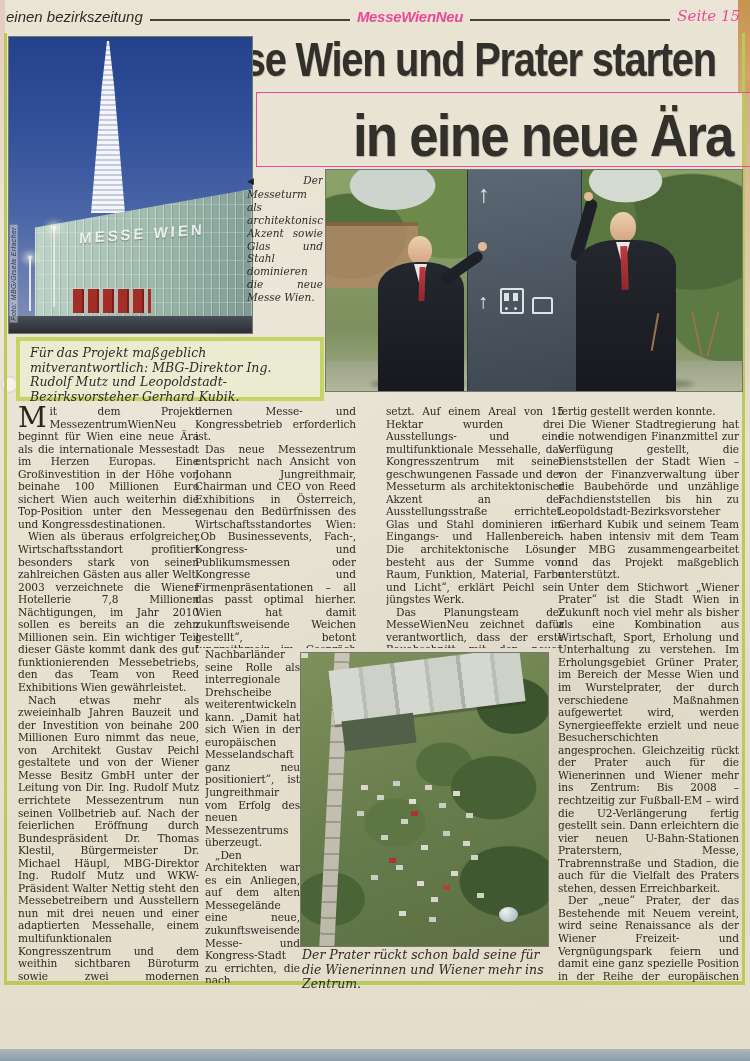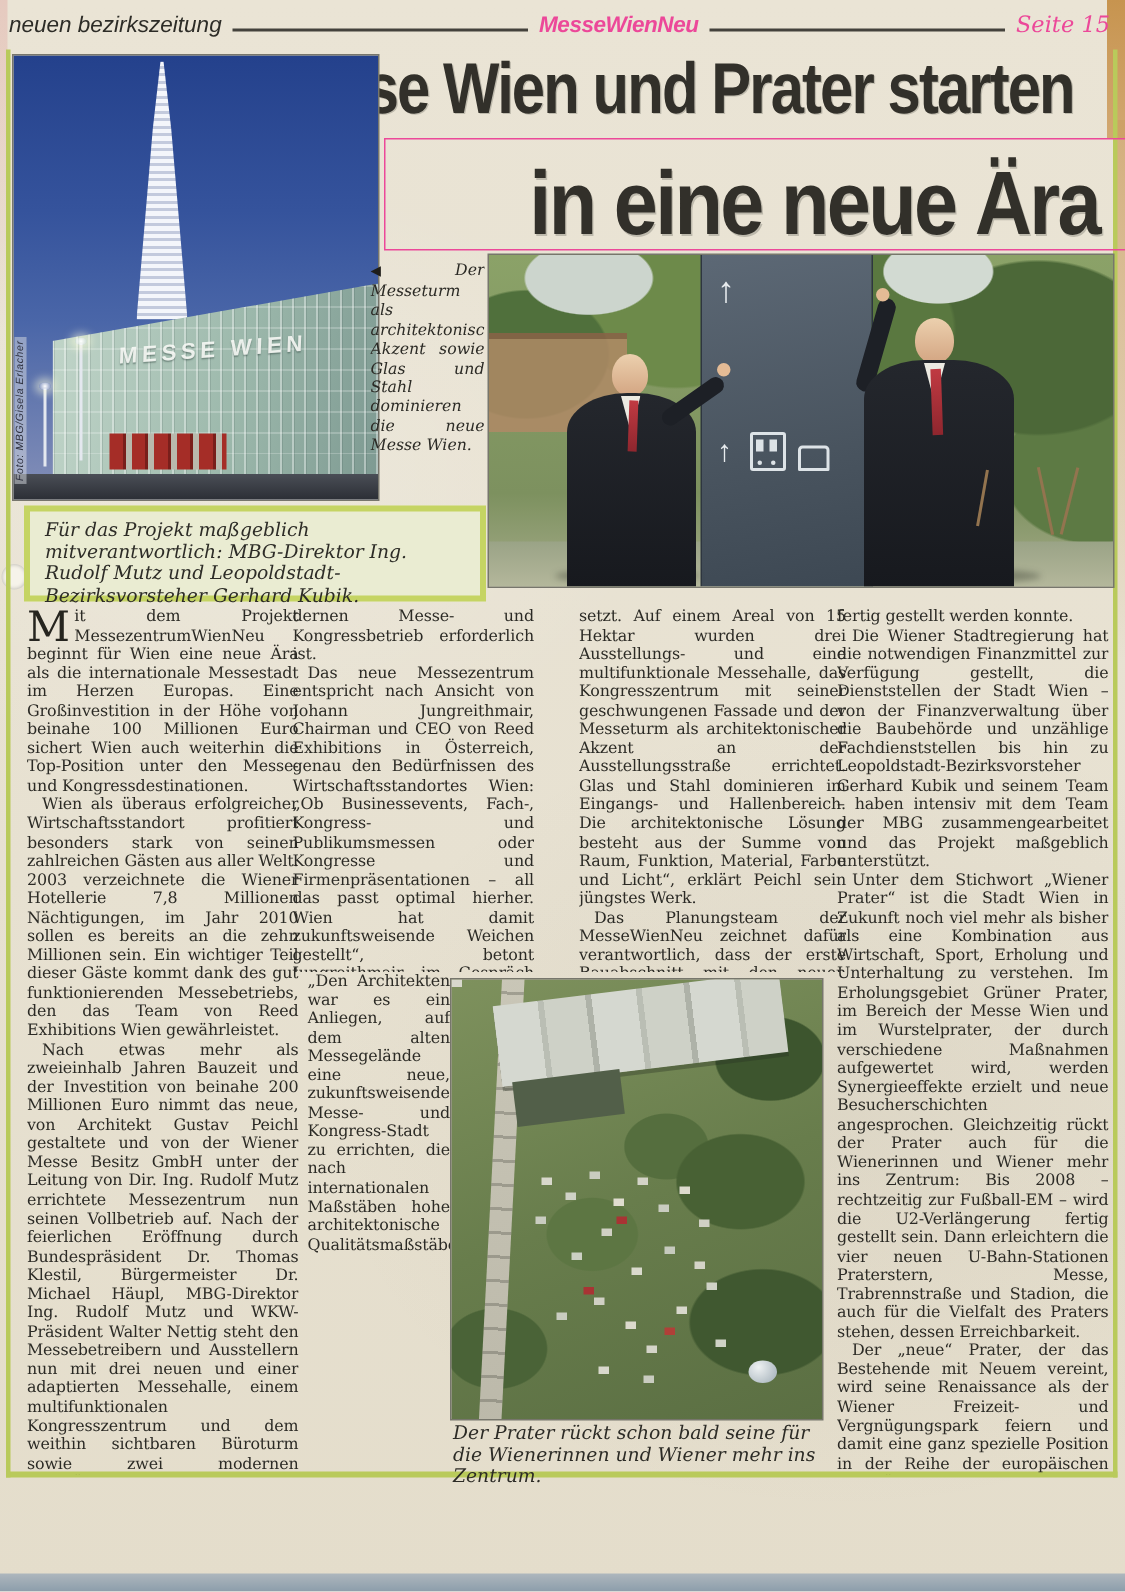--- a/index.html
+++ b/index.html
@@ -165,21 +165,21 @@
 </head>
 <body>
 
 <div class="abs edge-tan-corner"></div>
 <div class="abs edge-tan-strip"></div>
 <div class="abs edge-left-pink"></div>
 <div class="abs edge-bottom"></div>
 <div class="abs punch-hole"></div>
 
 <div class="abs masthead">
-  <span class="mast-brand">neuen bezirkszeitung</span>
+  <span class="mast-brand">einen bezirkszeitung</span>
   <span class="rule"></span>
   <span class="mast-logo">MesseWienNeu</span>
   <span class="rule"></span>
   <span class="mast-page">Seite 15</span>
 </div>
 
 <div class="abs frame"></div>
 
 <div class="abs headline-1">Messe Wien und Prater starten</div>
 <div class="abs headline-2">
@@ -250,20 +250,21 @@
   <p class="para"><span class="dropcap">M</span><span>it dem Projekt MessezentrumWienNeu beginnt für Wien eine neue Ära als die internationale Messestadt im Herzen Europas. Eine Großinvestition in der Höhe von beinahe 100 Millionen Euro sichert Wien auch weiterhin die Top-Position unter den Messe- und Kongressdestinationen.</span></p>
   <p class="para">Wien als überaus erfolgreicher Wirtschaftsstandort profitiert besonders stark von seinen zahlreichen Gästen aus aller Welt. 2003 verzeichnete die Wiener Hotellerie 7,8 Millionen Nächtigungen, im Jahr 2010 sollen es bereits an die zehn Millionen sein. Ein wichtiger Teil dieser Gäste kommt dank des gut funktionierenden Messebetriebs, den das Team von Reed Exhibitions Wien gewährleistet.</p>
   <p class="para">Nach etwas mehr als zweieinhalb Jahren Bauzeit und der Investition von beinahe 200 Millionen Euro nimmt das neue, von Architekt Gustav Peichl gestaltete und von der Wiener Messe Besitz GmbH unter der Leitung von Dir. Ing. Rudolf Mutz errichtete Messezentrum nun seinen Vollbetrieb auf. Nach der feierlichen Eröffnung durch Bundespräsident Dr. Thomas Klestil, Bürgermeister Dr. Michael Häupl, MBG-Direktor Ing. Rudolf Mutz und WKW-Präsident Walter Nettig steht den Messebetreibern und Ausstellern nun mit drei neuen und einer adaptierten Messehalle, einem multifunktionalen Kongresszentrum und dem weithin sichtbaren Büroturm sowie zwei modernen Parkhäusern jene Infrastruktur zur Verfügung, die für einen mo-</p>
 </div>
 
 <div class="col c2a">
   <p class="para">dernen Messe- und Kongressbetrieb erforderlich ist.</p>
   <p class="para">Das neue Messezentrum entspricht nach Ansicht von Johann Jungreithmair, Chairman und CEO von Reed Exhibitions in Österreich, genau den Bedürfnissen des Wirtschaftsstandortes Wien: „Ob Businessevents, Fach-, Kongress- und Publikumsmessen oder Kongresse und Firmenpräsentationen – all das passt optimal hierher. Wien hat damit zukunftsweisende Weichen gestellt“, betont Jungreithmair im Gespräch mit der Wiener Bezirkszeitung. Und zwar in Richtung Donauraum, in dem Wien nach dem EU-Beitritt mehrerer</p>
 </div>
 <div class="col c2b">
+  <p class="para">Nachbarländer seine Rolle als interregionale Drehscheibe weiterentwickeln kann. „Damit hat sich Wien in der europäischen Messelandschaft ganz neu positioniert“, ist Jungreithmair vom Erfolg des neuen Messezentrums überzeugt.</p>
   <p class="para">„Den Architekten war es ein Anliegen, auf dem alten Messegelände eine neue, zukunftsweisende Messe- und Kongress-Stadt zu errichten, die nach internationalen Maßstäben hohe architektonische Qualitätsmaßstäbe</p>
 </div>
 
 <div class="col c3">
   <p class="para">setzt. Auf einem Areal von 15 Hektar wurden drei Ausstellungs- und eine multifunktionale Messehalle, das Kongresszentrum mit seiner geschwungenen Fassade und der Messeturm als architektonischer Akzent an der Ausstellungsstraße errichtet. Glas und Stahl dominieren im Eingangs- und Hallenbereich. Die architektonische Lösung besteht aus der Summe von Raum, Funktion, Material, Farbe und Licht“, erklärt Peichl sein jüngstes Werk.</p>
   <p class="para">Das Planungsteam der MesseWienNeu zeichnet dafür verantwortlich, dass der erste Bauabschnitt mit den neuen Messehallen bereits im Sommer 2002</p>
 </div>
 
 <div class="col c4">
   <p class="para">fertig gestellt werden konnte.</p>

